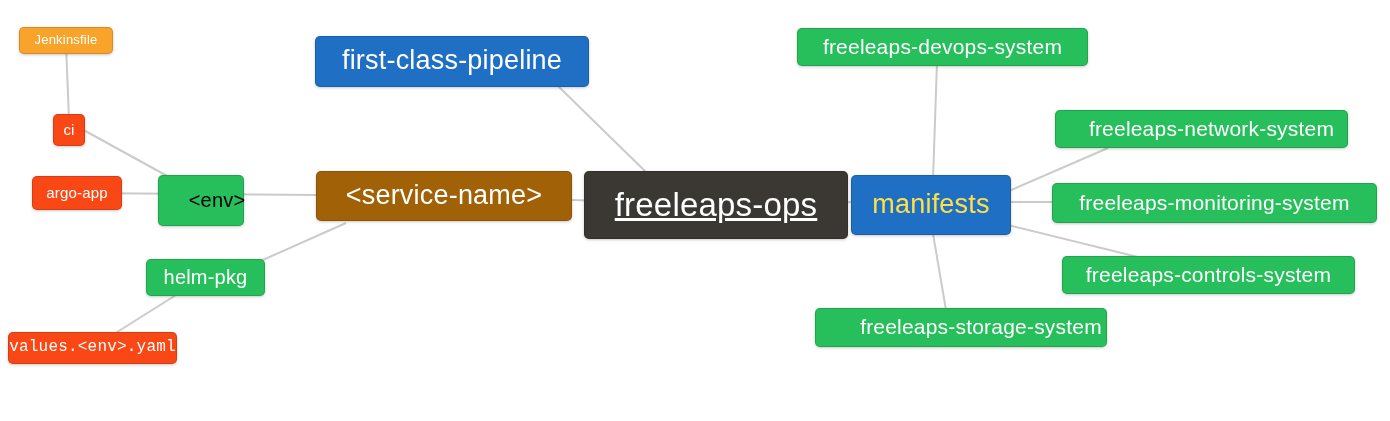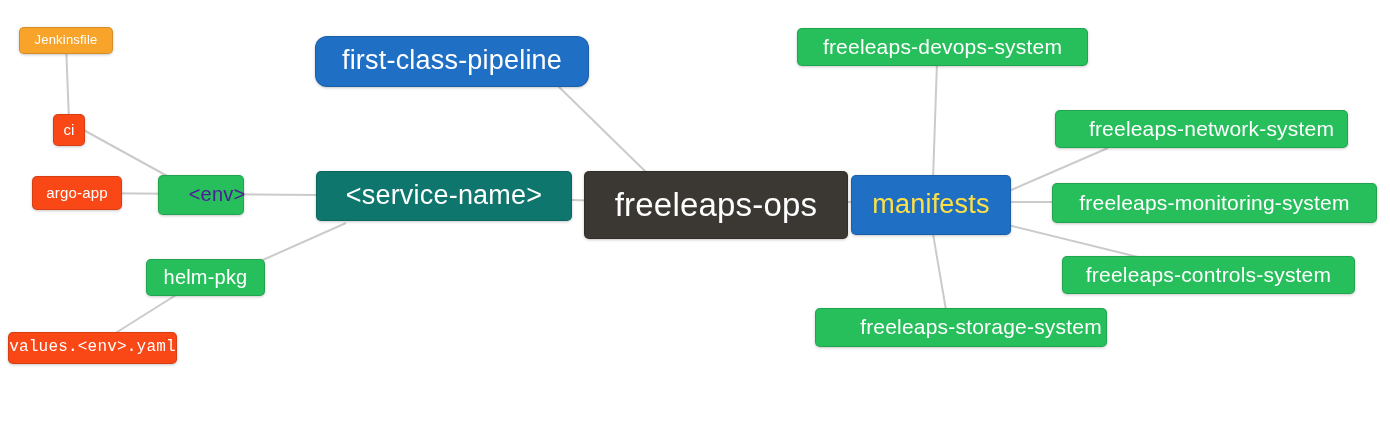--- a/index.html
+++ b/index.html
@@ -49,36 +49,36 @@
   <div class="nodes">
       <div class="node" style="left: 19px; top: 27px; width: 94px; height: 27px; font-size: 13px; background: rgb(248, 164, 42); color: rgb(255, 255, 255);">
         <span>Jenkinsfile</span>
       </div>
       <div class="node" style="left: 53px; top: 106px; width: 32px; height: 32px; font-size: 15px; background: rgb(250, 71, 22); color: rgb(255, 255, 255); margin-top: 8px;">
         <span>ci</span>
       </div>
       <div class="node" style="left: 32px; top: 176px; width: 90px; height: 34px; font-size: 15px; background: rgb(250, 71, 22); color: rgb(255, 255, 255);">
         <span>argo-app</span>
       </div>
-      <div class="node" style="left: 158px; top: 175px; width: 86px; height: 40px; font-size: 20px; background: rgb(38, 191, 91); color: #4c1d95; padding-left: 32px;">
+      <div class="node" style="left: 158px; top: 175px; width: 86px; height: 51px; font-size: 20px; background: rgb(38, 191, 91); color: #000000; padding-left: 32px;">
         <span>&lt;env&gt;</span>
       </div>
       <div class="node" style="left: 146px; top: 259px; width: 119px; height: 37px; font-size: 20px; background: rgb(38, 191, 91); color: rgb(255, 255, 255); align-items: center;">
         <span>helm-pkg</span>
       </div>
       <div class="node" style="left: 8px; top: 332px; width: 169px; height: 32px; font-size: 16px; background: rgb(250, 71, 22); color: rgb(255, 255, 255); font-family: Liberation Mono, monospace;">
         <span>values.&lt;env&gt;.yaml</span>
       </div>
-      <div class="node" style="left: 315px; top: 36px; width: 274px; height: 51px; font-size: 27px; background: rgb(31, 111, 196); color: rgb(255, 255, 255); border-radius: 12px;">
+      <div class="node" style="left: 315px; top: 36px; width: 274px; height: 51px; font-size: 27px; background: rgb(31, 111, 196); color: rgb(255, 255, 255);">
         <span>first-class-pipeline</span>
       </div>
-      <div class="node" style="left: 316px; top: 171px; width: 256px; height: 50px; font-size: 27px; background: #0f766e; color: rgb(255, 255, 255);">
+      <div class="node" style="left: 316px; top: 171px; width: 256px; height: 50px; font-size: 27px; background: #a16207; color: rgb(255, 255, 255);">
         <span>&lt;service-name&gt;</span>
       </div>
-      <div class="node" style="left: 584px; top: 171px; width: 264px; height: 68px; font-size: 33px; background: rgb(59, 55, 51); color: rgb(255, 255, 255);">
+      <div class="node" style="left: 584px; top: 171px; width: 264px; height: 68px; font-size: 33px; background: rgb(59, 55, 51); color: rgb(255, 255, 255); text-decoration: underline;">
         <span>freeleaps-ops</span>
       </div>
       <div class="node" style="left: 851px; top: 175px; width: 160px; height: 60px; font-size: 27px; background: rgb(31, 111, 196); color: #fde047;">
         <span>manifests</span>
       </div>
       <div class="node" style="left: 797px; top: 28px; width: 291px; height: 38px; font-size: 21px; background: rgb(38, 191, 91); color: rgb(255, 255, 255);">
         <span>freeleaps-devops-system</span>
       </div>
       <div class="node" style="left: 1055px; top: 110px; width: 293px; height: 38px; font-size: 21px; background: rgb(38, 191, 91); color: rgb(255, 255, 255); padding-left: 20px;">
         <span>freeleaps-network-system</span>

